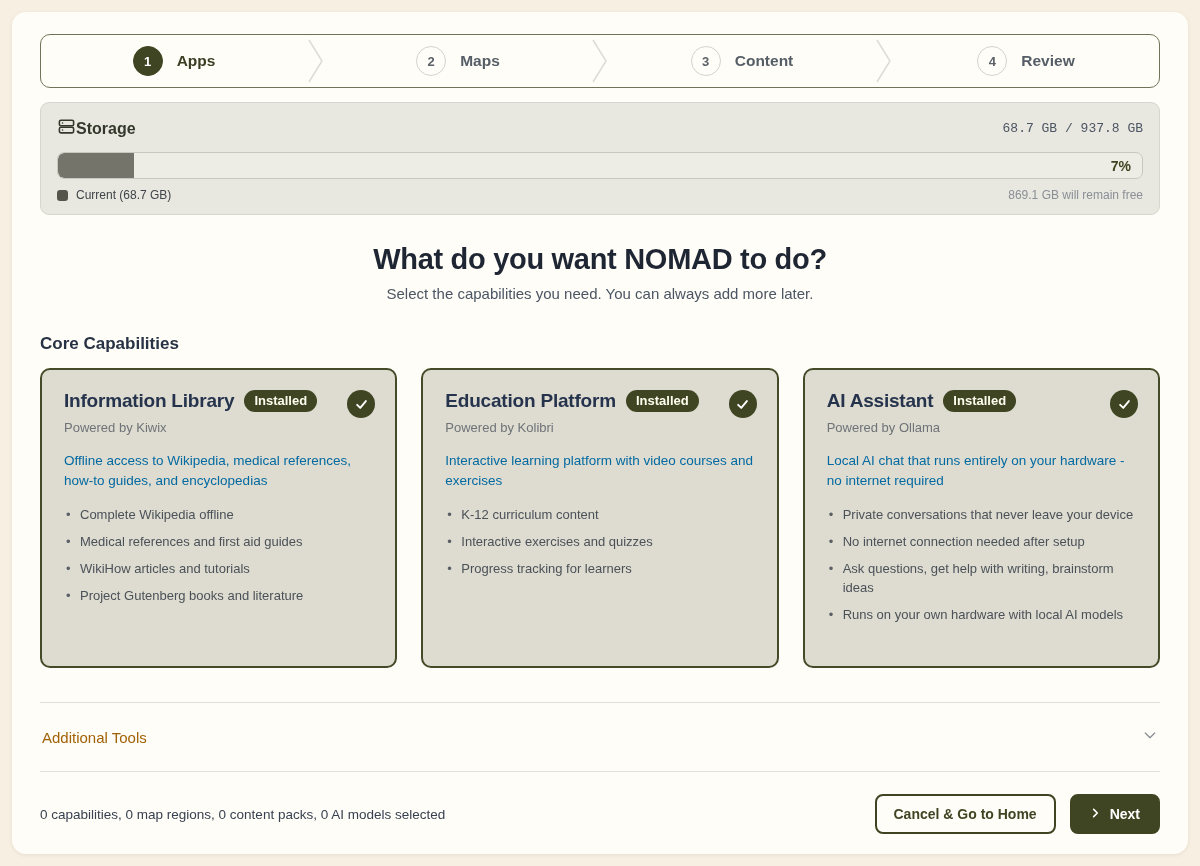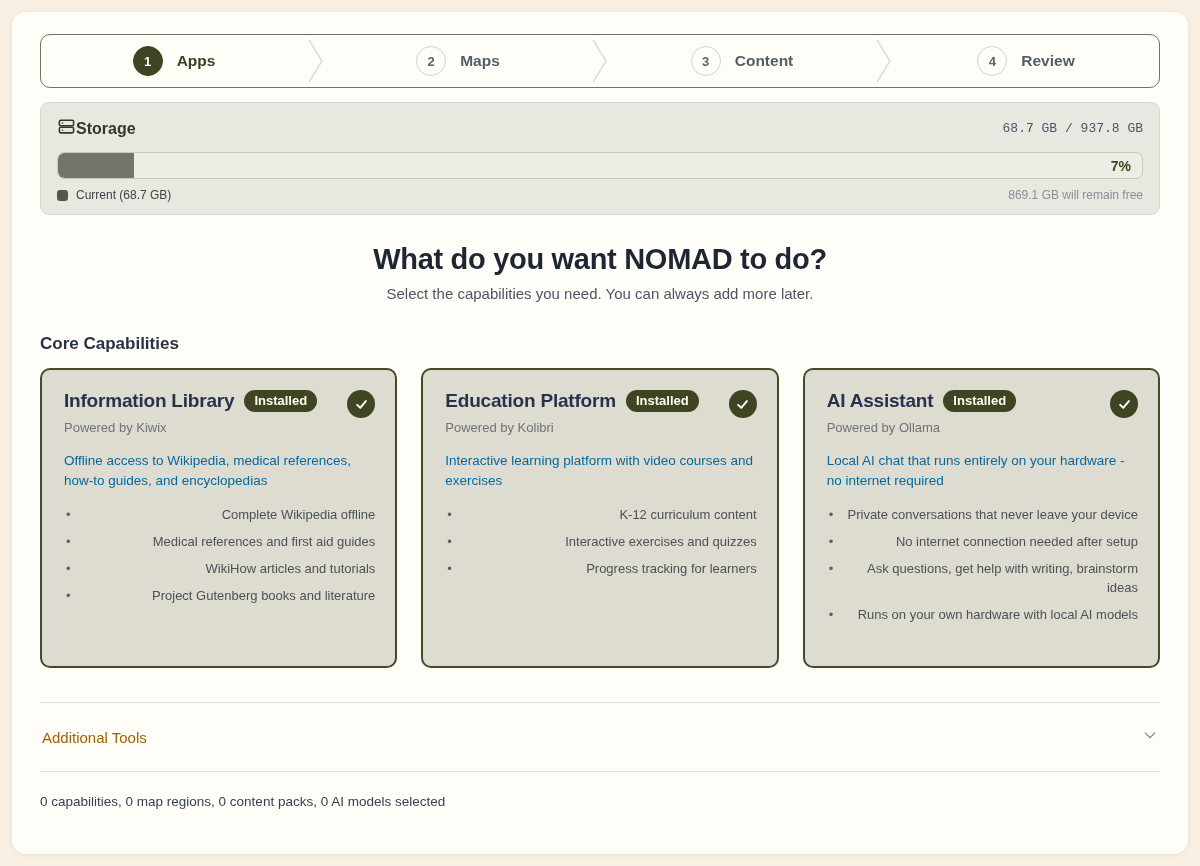--- a/index.html
+++ b/index.html
@@ -159,21 +159,20 @@
   }
   .powered-by { font-size: 13px; color: #6e7378; margin-bottom: 16px; }
   .card-desc { font-size: 13.5px; color: #0369a1; line-height: 1.45; margin-bottom: 16px; }
   .feature-list { list-style: none; }
   .feature-list li {
     position: relative;
     padding-left: 16px;
     font-size: 13px; color: #4a5158;
     line-height: 1.45;
     margin-bottom: 8px;
-    text-align: right;
   }
   .feature-list li::before {
     content: "•";
     position: absolute; left: 2px; top: 0;
     color: #5a6066;
   }
 
   
   .divider { border: none; border-top: 1px solid #e2e0d8; margin: 0; }
   .divider-top { margin-top: 34px; }
@@ -358,15 +357,26 @@
     <span>
       <svg width="16" height="16" viewBox="0 0 24 24">
           <polyline points="5,9 12,16 19,9" fill="none" stroke="#8a8f96" stroke-width="2" stroke-linecap="round" stroke-linejoin="round"></polyline>
         </svg>
     </span>
   </div>
   <hr class="divider">
 
   <div class="footer">
     <span class="footer-summary">0 capabilities, 0 map regions, 0 content packs, 0 AI models selected</span>
+    <div class="footer-actions">
+      <button class="btn-cancel">Cancel &amp; Go to Home</button>
+      <button class="btn-next">
+        <span>
+          <svg width="11" height="12" viewBox="0 0 24 24">
+              <polyline points="8,4 16,12 8,20" fill="none" stroke="#ffffff" stroke-width="3.5" stroke-linecap="round" stroke-linejoin="round"></polyline>
+            </svg>
+        </span>
+        <span>Next</span>
+      </button>
+    </div>
   </div>
 
 </div>
 
 </body></html>

